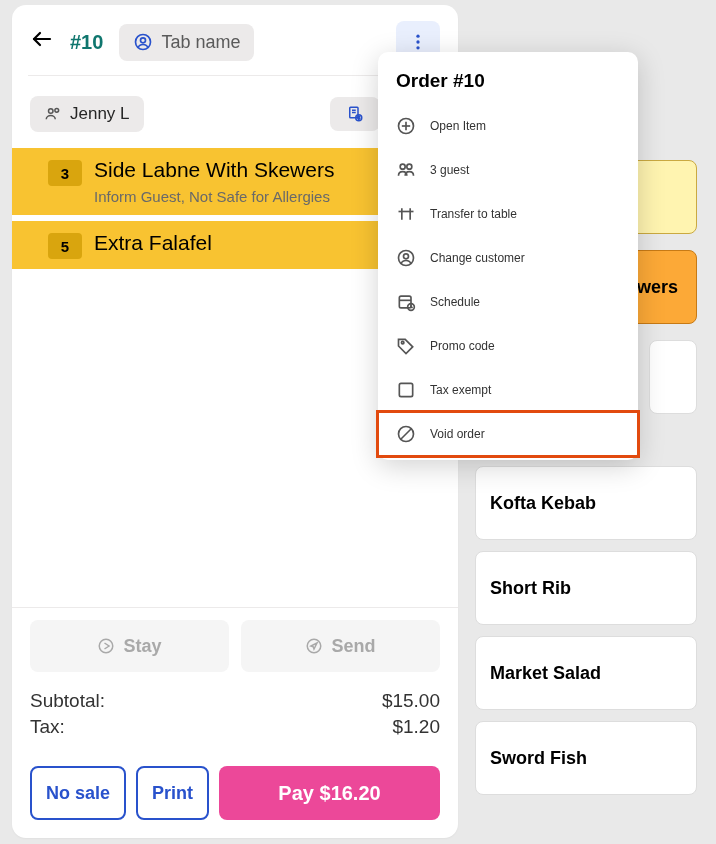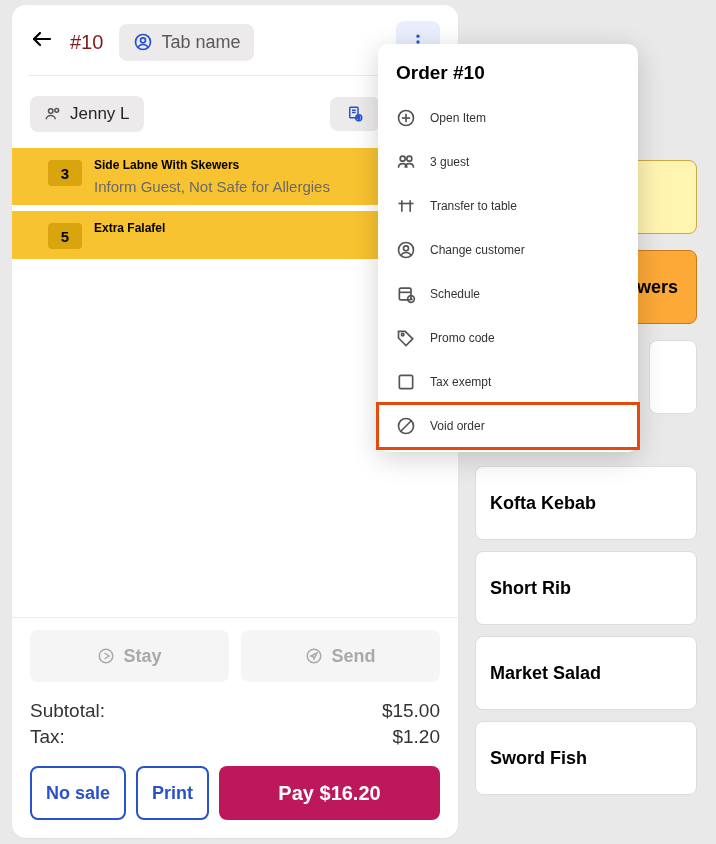--- a/index.html
+++ b/index.html
@@ -22,21 +22,21 @@
       display: flex;
       align-items: center;
       gap: 10px;
       padding: 16px 18px 12px 18px;
     }
 
     .back-arrow {
       font-size: 22px; color: #000; cursor: pointer;
     }
 
-    .order-num { font-size: 20px; font-weight: 400; color: #7f1d1d; margin-left: 6px; }
+    .order-num { font-size: 20px; font-weight: 700; color: #0f766e; margin-left: 6px; }
 
     .tabname-chip {
       display: inline-flex; align-items: center; gap: 8px;
       background: #eceaea; color: #5a5a5a;
       border-radius: 8px; padding: 8px 14px; font-size: 18px; font-weight: 500;
       margin-left: 6px;
     }
     .tabname-chip svg { width: 20px; height: 20px; }
 
     .kebab-btn {
@@ -76,54 +76,54 @@
       background: #d9a50e;
       border-radius: 4px;
       width: 34px; height: 26px;
       display: flex; align-items: center; justify-content: center;
       font-weight: 700; font-size: 15px; color: #000;
       margin-left: 32px; margin-top: 2px;
       flex-shrink: 0;
     }
 
     .item-body { flex: 1; }
-    .item-name { font-weight: 700; font-size: 12px; color: #000; }
+    .item-name { font-weight: 400; font-size: 21px; color: #000; }
     .item-note { font-size: 15px; color: #696969; margin-top: 6px; }
     .item-price { font-size: 17px; color: #000; font-weight: 500; padding-top: 2px; }
 
     .sent-text { text-align: right; font-size: 15px; color: #555; padding: 6px 16px; }
 
     .flexgrow { flex: 1; }
 
     .actions-wrap { padding: 12px 18px 18px 18px; border-top: 1px solid #eceaea; }
 
     .stay-send-row { display: flex; gap: 12px; margin-bottom: 18px; }
     .ghost-btn {
       flex: 1; height: 52px; background: #f5f5f5; border-radius: 8px;
       display: flex; align-items: center; justify-content: center; gap: 8px;
       color: #a9a9a9; font-size: 18px; font-weight: 600;
     }
     .ghost-btn svg { width: 18px; height: 18px; }
 
     .totals-row { display: flex; justify-content: space-between; font-size: 19px; color: #333; margin-bottom: 4px; }
 
-    .pay-row { display: flex; gap: 10px; margin-top: 18px; }
+    .pay-row { display: flex; gap: 10px; margin-top: 28px; }
     .outline-btn {
       height: 54px; padding: 0 14px; border: 2px solid #2952cc; border-radius: 8px;
       display: flex; align-items: center; justify-content: center; color: #2952cc;
       font-size: 18px; font-weight: 700; background: #fff; cursor: pointer;
     }
     .pay-btn {
-      flex: 1; height: 54px; background: #be185d; color: #fff; border-radius: 8px;
+      flex: 1; height: 54px; background: #ec4899; color: #fff; border-radius: 8px;
       display: flex; align-items: center; justify-content: center; font-size: 20px; font-weight: 700; cursor: pointer; text-align: center;
     }
 
     
     .popover {
-      position: absolute; left: 378px; top: 44px; width: 260px;
+      position: absolute; left: 378px; top: 52px; width: 260px;
       background: #fff; border-radius: 10px; box-shadow: 0 6px 28px rgba(0,0,0,0.18);
       z-index: 20; padding-bottom: 4px;
     }
     .popover-title { font-size: 19px; font-weight: 700; padding: 18px 18px 12px 18px; }
     .menu-item {
       display: flex; align-items: center; gap: 14px; padding: 12px 18px;
       font-size: 12px; color: #333; cursor: pointer;
     }
     .menu-item svg { width: 20px; height: 20px; color: #555; flex-shrink: 0; }
     .menu-item.highlighted { outline: 3px solid #e24a0e; outline-offset: -1px; }

